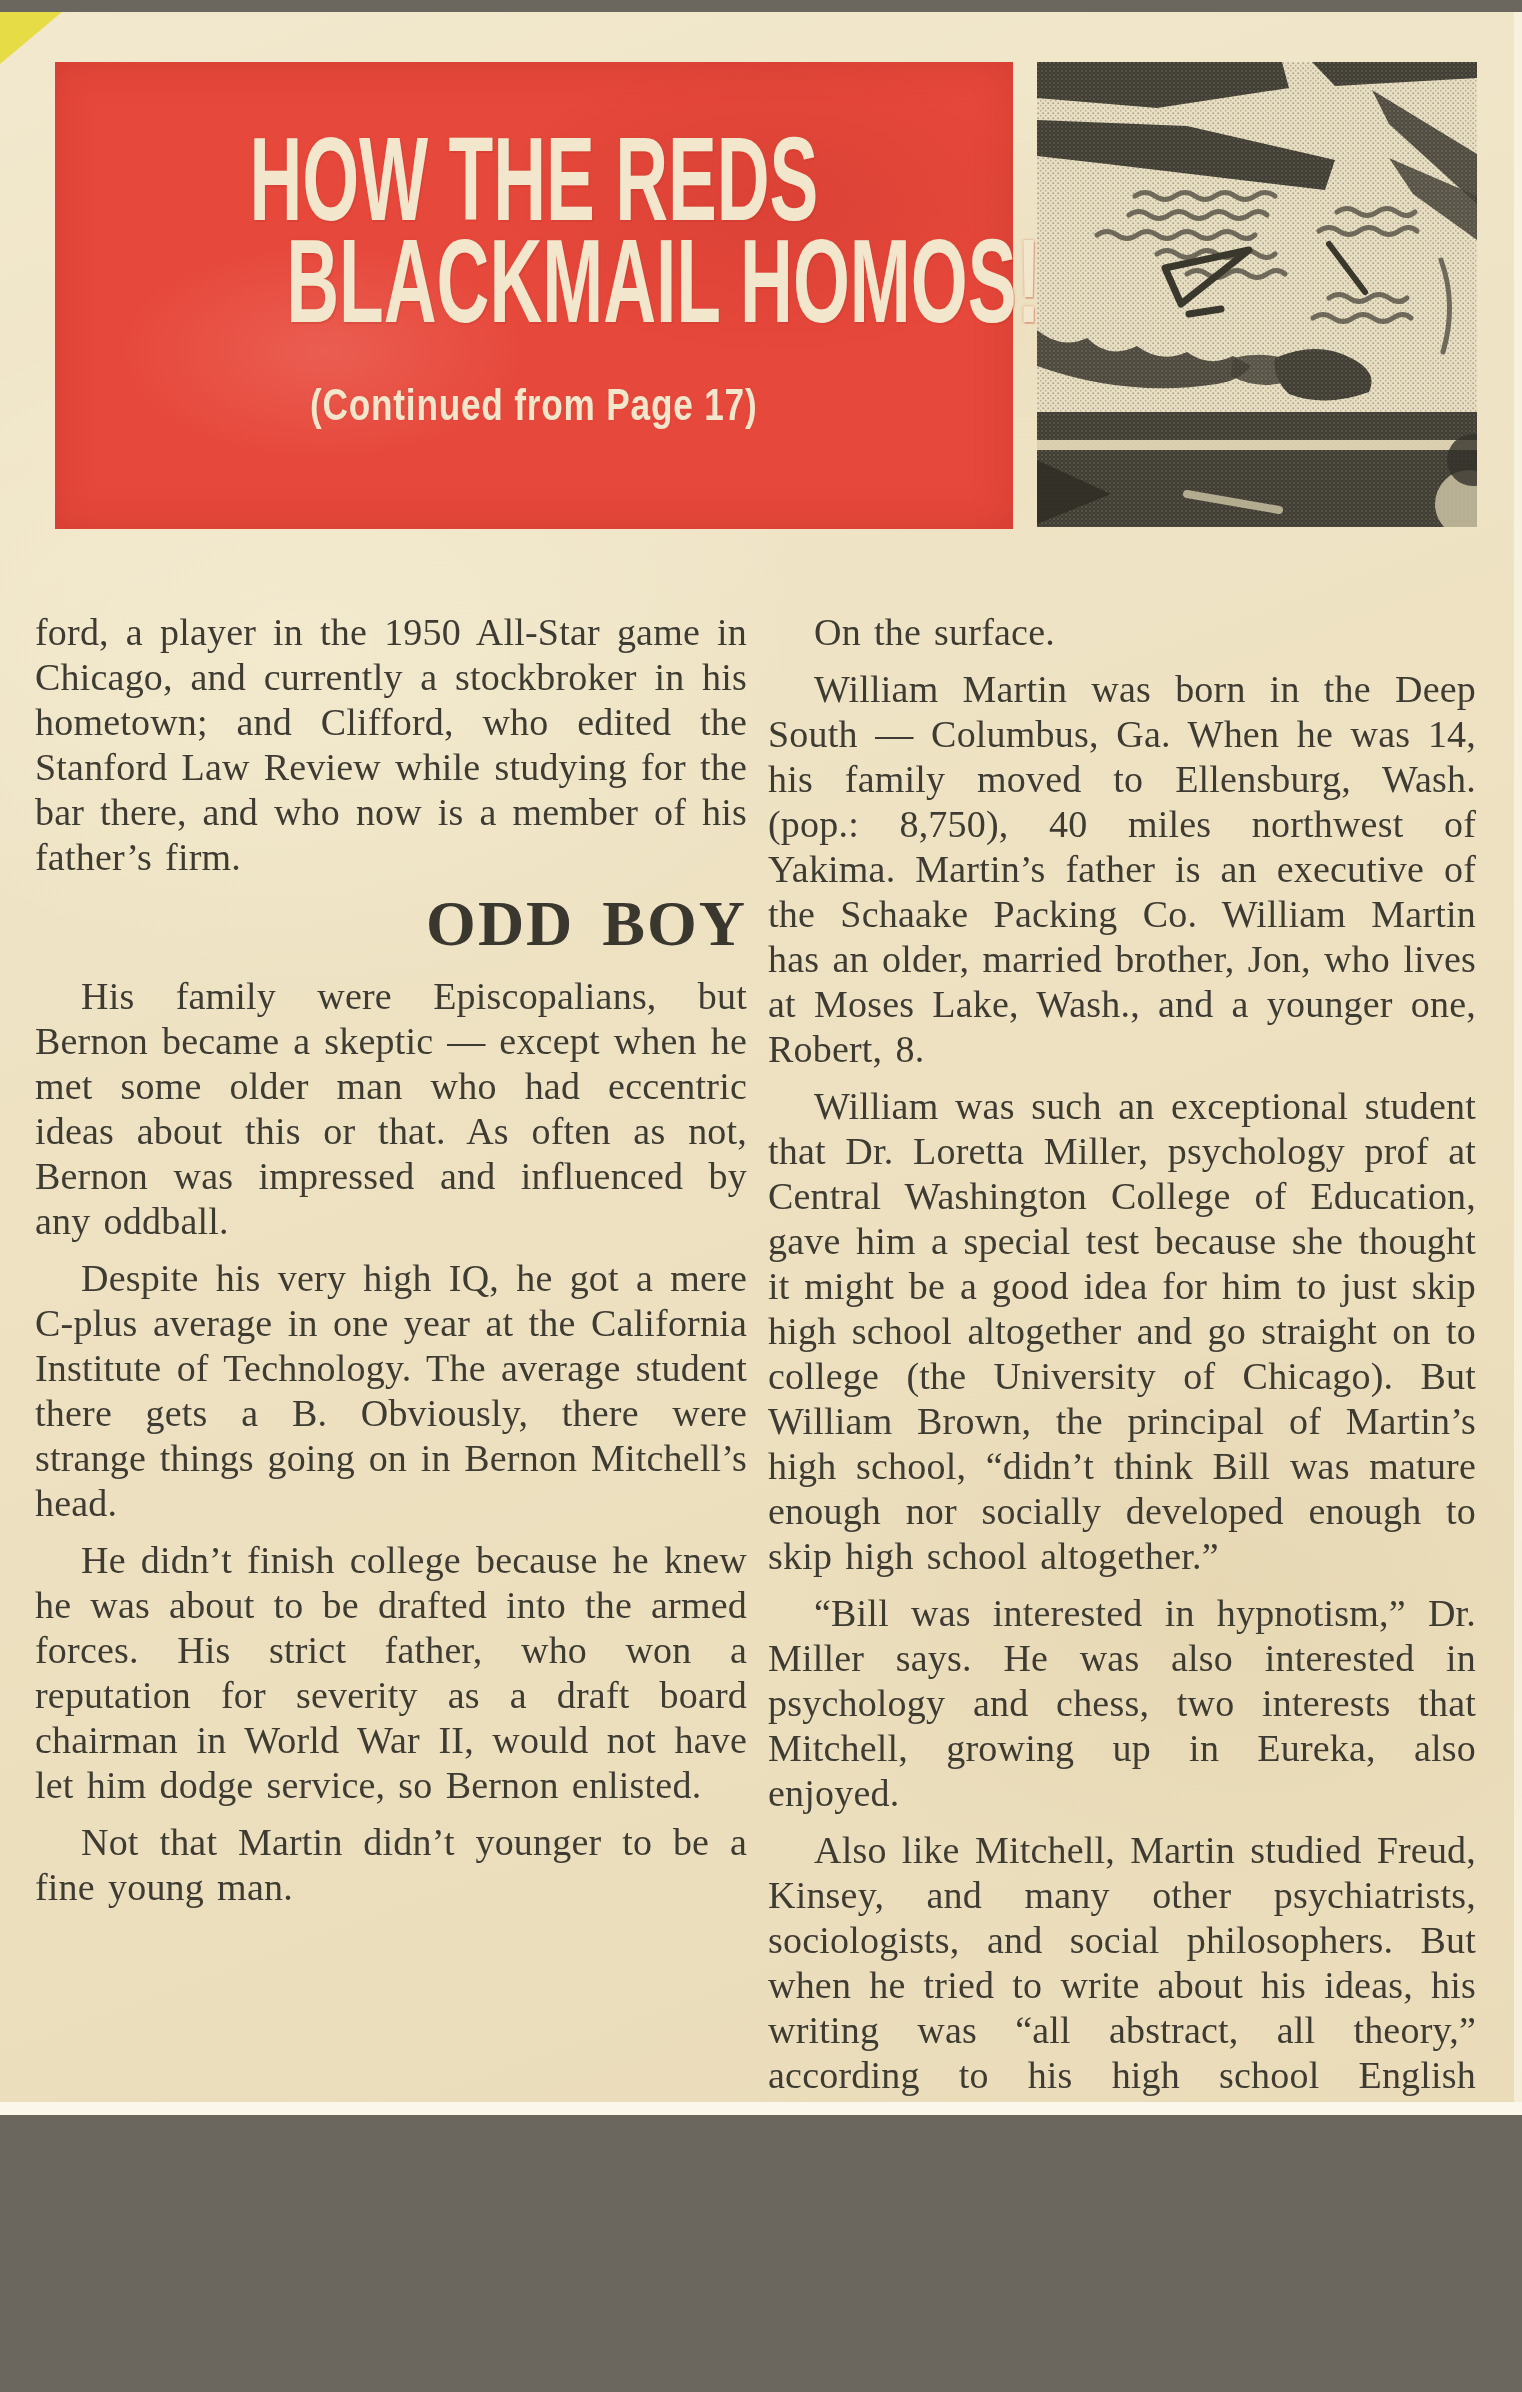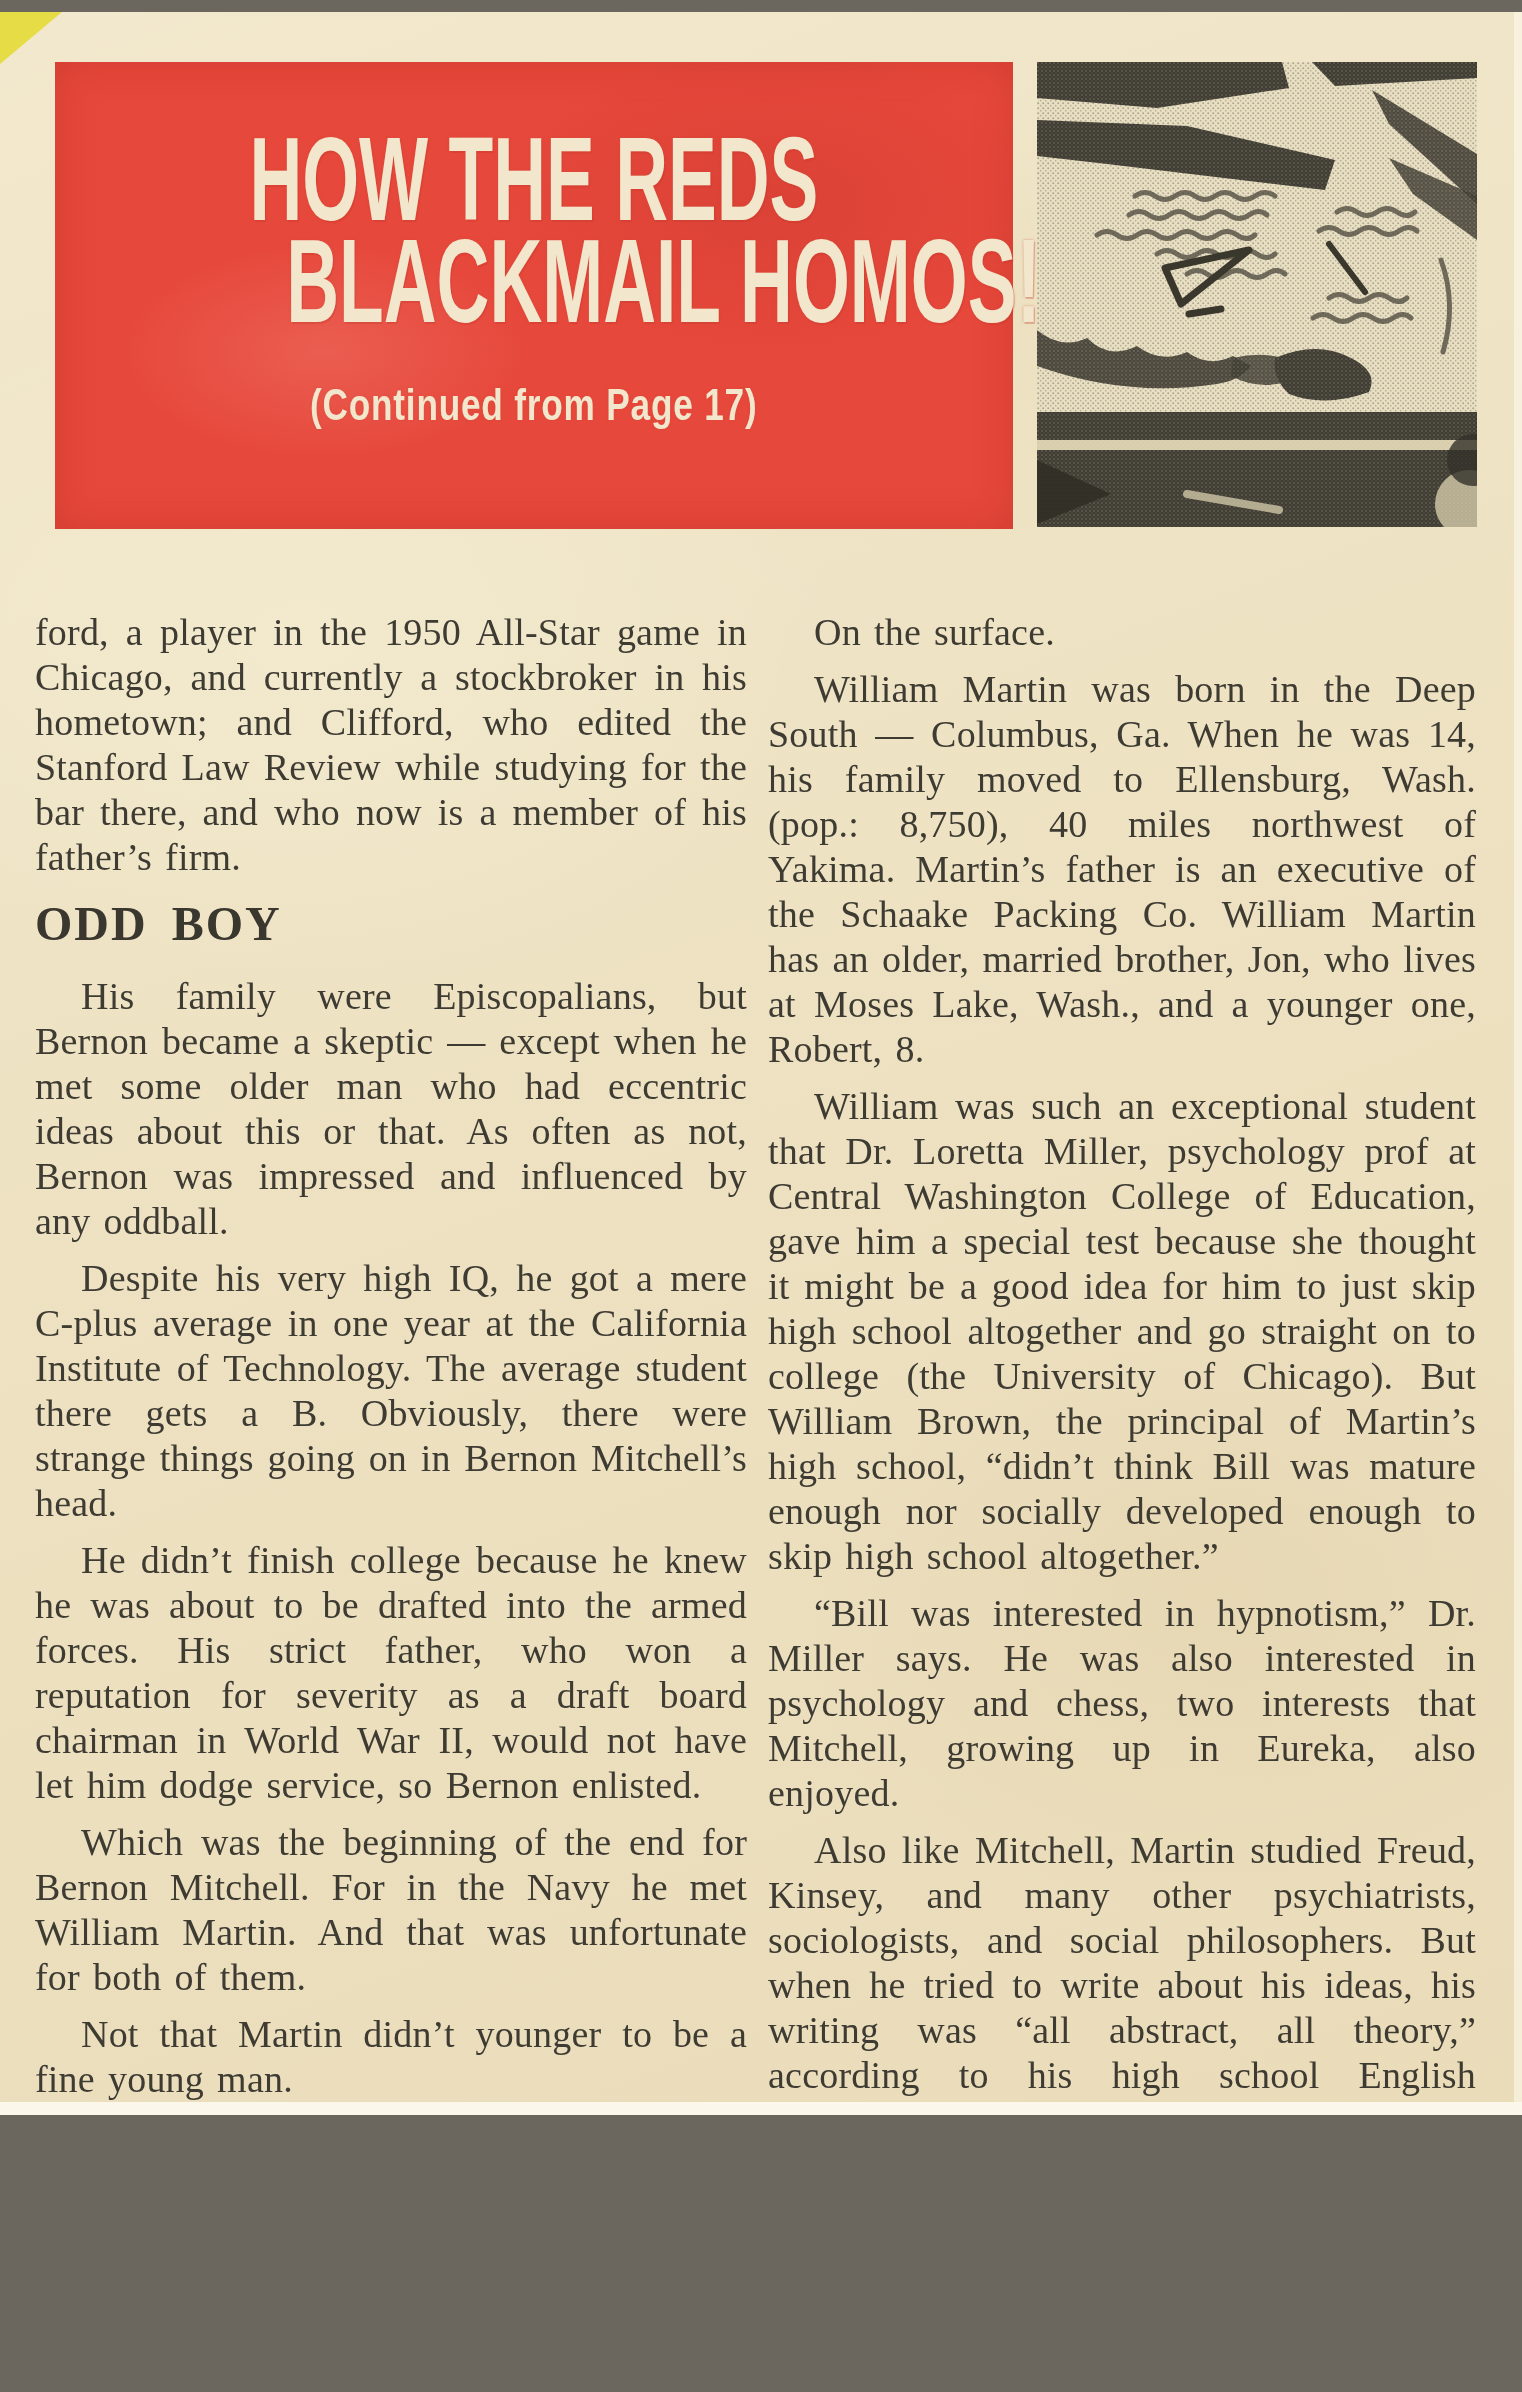--- a/index.html
+++ b/index.html
@@ -47,22 +47,22 @@
   .photo svg{display:block;width:100%;height:100%;}
 
   
   .col{position:absolute;top:598px;font-size:38px;line-height:45px;color:#3e3b33;
     text-align:justify;word-spacing:0.09em;letter-spacing:0.2px;}
   .col-left{left:35px;width:712px;}
   .col-right{left:768px;width:708px;}
   .col p{margin:0 0 12px 0;text-indent:46px;}
   .col p.first{text-indent:0;}
   .col h2{
-    font-size:48px;line-height:52px;font-weight:bold;color:#3a372f;
-    letter-spacing:2px;word-spacing:10px;margin:18px 0 24px 0;text-align:left;
+    font-size:64px;line-height:52px;font-weight:bold;color:#3a372f;
+    letter-spacing:2px;word-spacing:10px;margin:18px 0 24px 0;text-align:right;
   }
 </style>
 </head>
 <body>
 
 <div class="page">
 
   <div class="corner-fold"></div>
 
   <header class="banner">
@@ -130,21 +130,20 @@
       <circle cx="436" cy="398" r="26" fill="#33312a" opacity="0.8"></circle>
     </svg>
   </figure>
 
   <section class="col col-left">
     <p class="first">ford, a player in the 1950 All-Star game in Chicago, and currently a stockbroker in his hometown; and Clifford, who edited the Stanford Law Review while studying for the bar there, and who now is a member of his father’s firm.</p>
     <h2>ODD BOY</h2>
     <p>His family were Episcopalians, but Bernon became a skeptic — except when he met some older man who had eccentric ideas about this or that. As often as not, Bernon was impressed and influenced by any oddball.</p>
     <p>Despite his very high IQ, he got a mere C-plus average in one year at the California Institute of Technology. The average student there gets a B. Obviously, there were strange things going on in Bernon Mitchell’s head.</p>
     <p>He didn’t finish college because he knew he was about to be drafted into the armed forces. His strict father, who won a reputation for severity as a draft board chairman in World War II, would not have let him dodge service, so Bernon enlisted.</p>
-    <p>Which was the beginning of the end for Bernon Mitchell. For in the Navy he met William Martin. And that was unfortunate for both of them.</p>
     <p>Not that Martin didn’t younger to be a fine young man.</p>
   </section>
 
   <section class="col col-right">
     <p>On the surface.</p>
     <p>William Martin was born in the Deep South — Columbus, Ga. When he was 14, his family moved to Ellensburg, Wash. (pop.: 8,750), 40 miles northwest of Yakima. Martin’s father is an executive of the Schaake Packing Co. William Martin has an older, married brother, Jon, who lives at Moses Lake, Wash., and a younger one, Robert, 8.</p>
     <p>William was such an exceptional student that Dr. Loretta Miller, psychology prof at Central Washington College of Education, gave him a special test because she thought it might be a good idea for him to just skip high school altogether and go straight on to college (the University of Chicago). But William Brown, the principal of Martin’s high school, “didn’t think Bill was mature enough nor socially developed enough to skip high school altogether.”</p>
     <p>“Bill was interested in hypnotism,” Dr. Miller says. He was also interested in psychology and chess, two interests that Mitchell, growing up in Eureka, also enjoyed.</p>
     <p>Also like Mitchell, Martin studied Freud, Kinsey, and many other psychiatrists, sociologists, and social philosophers. But when he tried to write about his ideas, his writing was “all abstract, all theory,” according to his high school English teacher, Marion Kloboucher. She adds, “Although he read all sorts of theory, he was utterly incapable of applying it to people in every-day life.”</p>
   </section>

